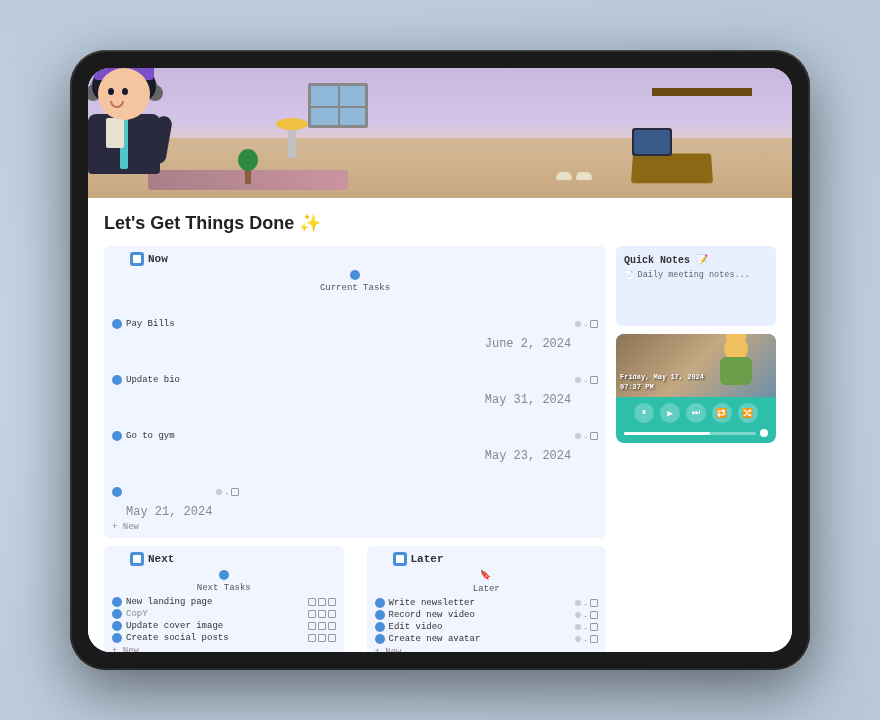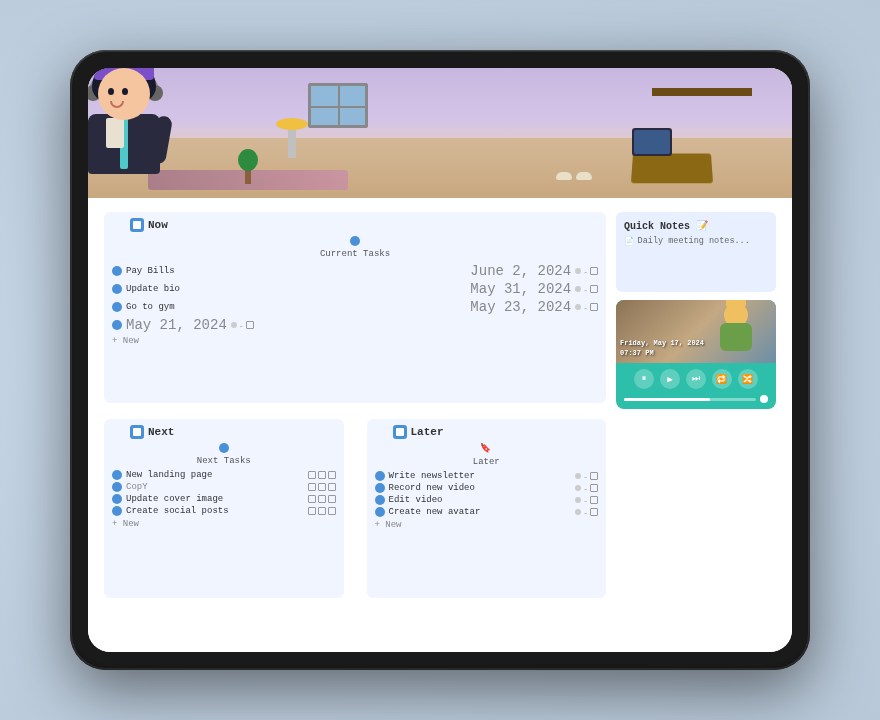--- a/index.html
+++ b/index.html
@@ -336,23 +336,24 @@
       border-radius: 50%;
       margin-right: 4px;
       flex-shrink: 0;
     }
 
     .task-name {
       flex: 1;
     }
 
     .task-date {
-      font-size: 14px;
+      font-size: 12px;
       color: #888;
       margin-right: 4px;
+      margin-top: 40px;
     }
 
     .task-controls {
       display: flex;
       gap: 2px;
       align-items: center;
     }
 
     .task-dot {
       width: 6px;
@@ -378,21 +379,20 @@
       color: #888;
       margin-top: 2px;
       cursor: pointer;
     }
 
     
     .bottom-row {
       display: flex;
       gap: 23px;
       flex: 1;
-      margin-top: 8px;
     }
 
     .bottom-section {
       background: #f0f5ff;
       border-radius: 6px;
       padding: 6px 8px;
       flex: 1;
     }
 
     
@@ -763,20 +763,23 @@
           
         </div>
         <div class="av-head"></div>
         <div class="av-eye-left"></div>
         <div class="av-eye-right"></div>
         <div class="av-smile"></div>
       </div>
     </div>
 
     <div class="content-area">
+      <div class="page-title">
+        <span>Let's Get Things Done ✨</span>
+      </div>
 
       <div class="main-layout">
 
         <div class="left-column">
 
           <div class="section-block">
             <div class="section-header">
               <div class="section-icon">
                 <div class="section-icon-inner"></div>
               </div>

